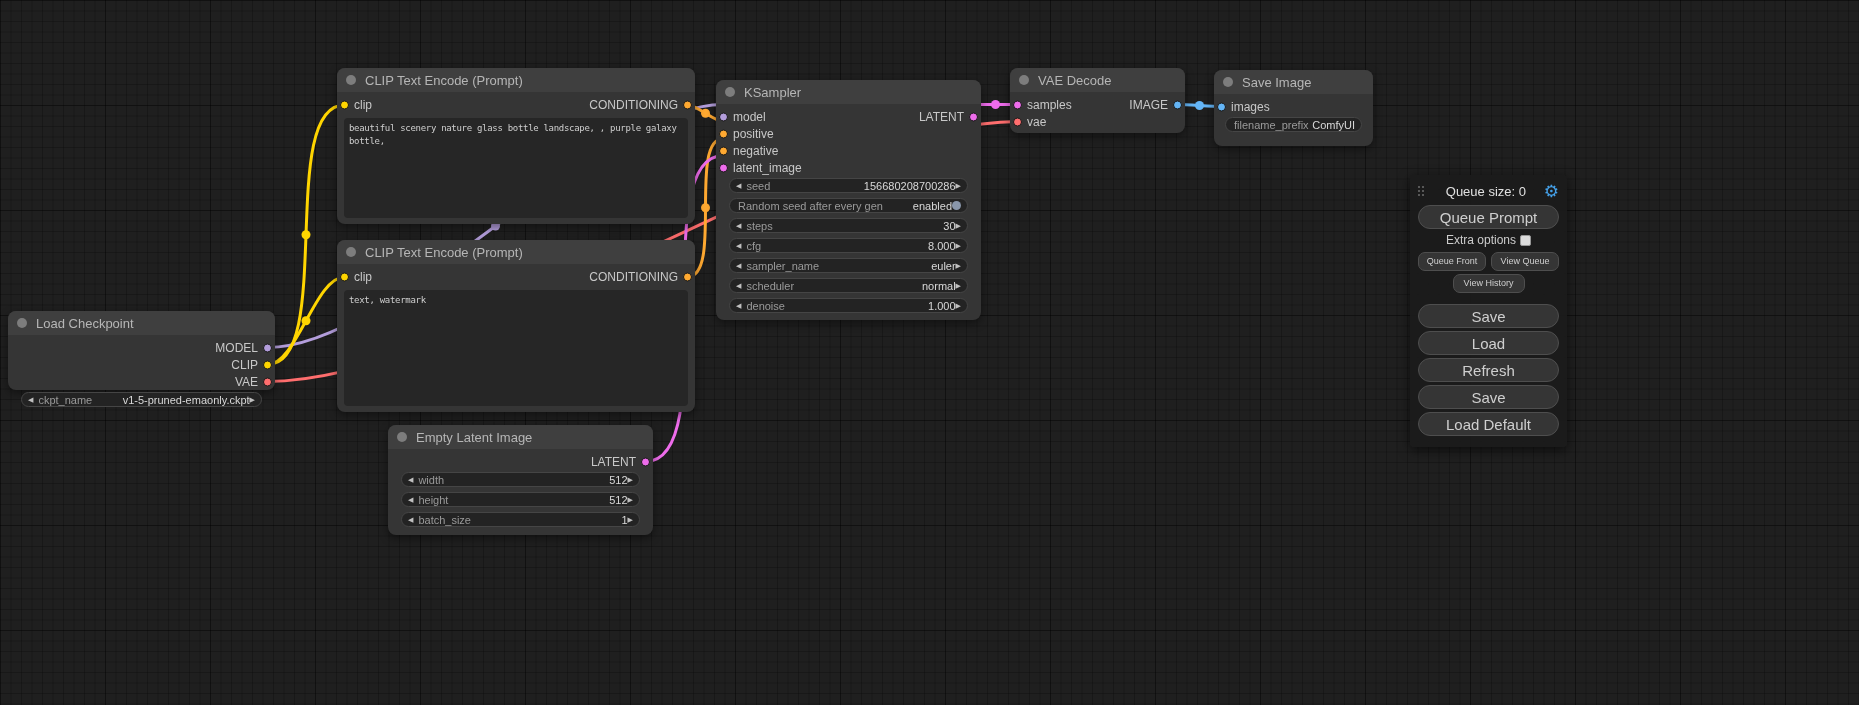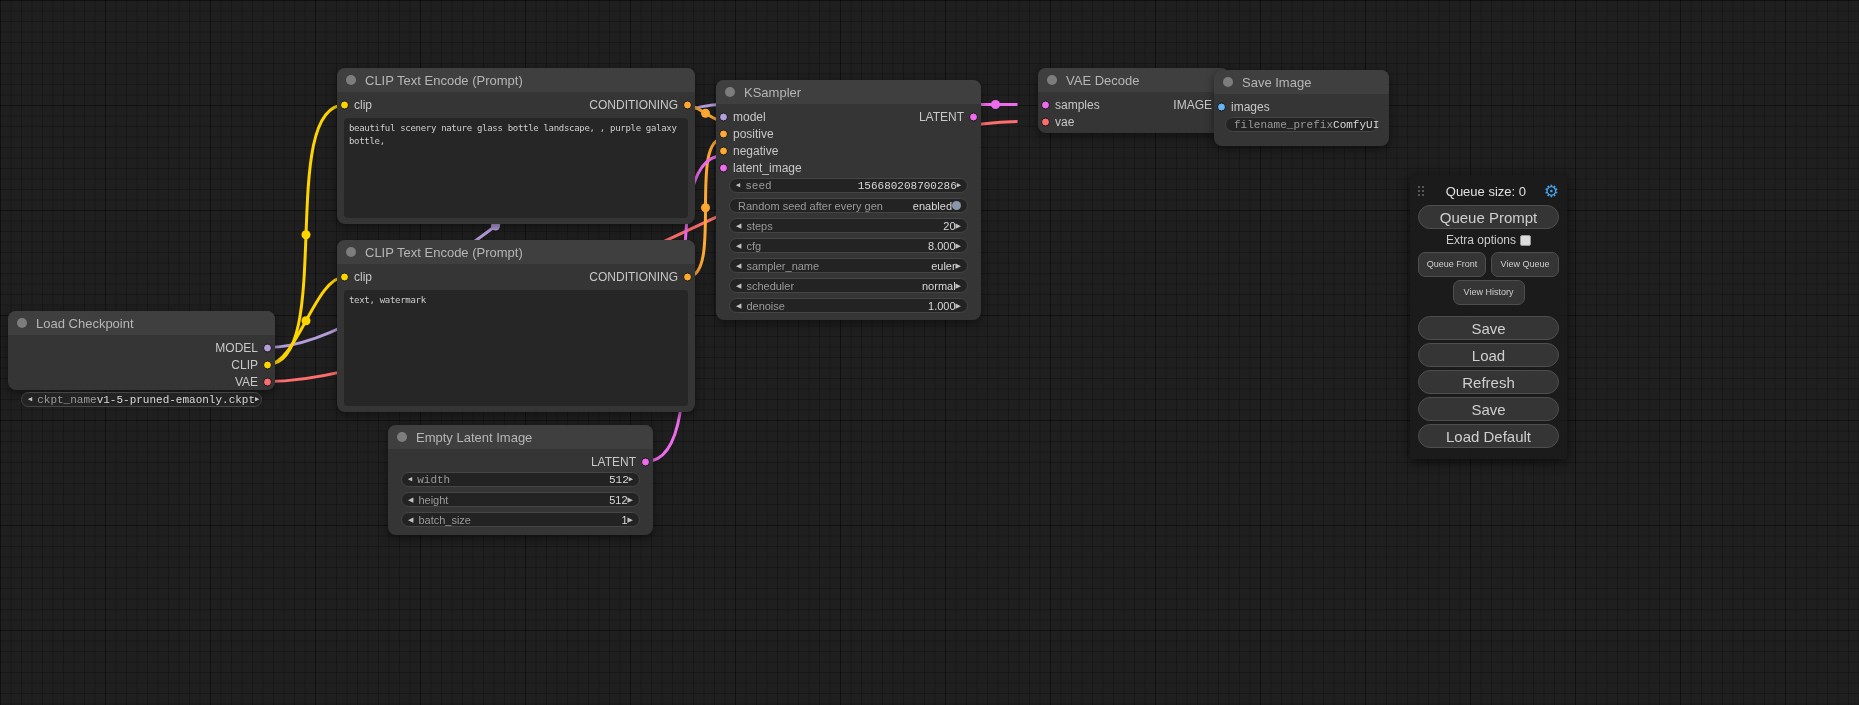--- a/index.html
+++ b/index.html
@@ -59,21 +59,21 @@
     font-family:"DejaVu Sans Mono",monospace;font-size:9px;letter-spacing:-0.3px;
     color:#cfcfcf;line-height:1.45;white-space:pre-wrap;word-break:break-word;
     box-sizing:border-box;overflow:hidden;
   }
 
   .widget{
     display:flex;align-items:center;height:15px;box-sizing:border-box;
     background:#232323;border:1px solid #454545;border-radius:8px;
     margin:0 13px 5px;padding:0 6px;font-size:11px;white-space:nowrap;
   }
-  .widget.first{margin-top:2px;font-family:Liberation Mono, monospace;}
+  .widget.first{margin-top:2px;}
   .wlabel{color:#9a9a9a;margin-left:5px;}
   .wvalue{color:#d8d8d8;margin-left:auto;}
   .warrow{color:#c0c0c0;font-size:7px;line-height:1;}
   .knob{width:9px;height:9px;border-radius:50%;background:#8a97ab;flex:0 0 auto;}
 
   
   #queue-panel{
     position:absolute;z-index:3;left:1410px;top:175px;width:157px;
     background:rgba(27,27,27,0.96);border-radius:4px;padding:6px 8px 8px;
     box-sizing:border-box;box-shadow:0 3px 12px rgba(0,0,0,0.6);
@@ -83,21 +83,21 @@
   .drag i{display:block;width:2px;height:2px;border-radius:50%;background:#6e6e6e;
     box-shadow:4px 0 0 #6e6e6e,0 4px 0 #6e6e6e,4px 4px 0 #6e6e6e,0 8px 0 #6e6e6e,4px 8px 0 #6e6e6e;}
   .qsize{flex:1;text-align:center;font-size:13px;color:#e0e0e0;}
   .gear{font-size:17px;color:#44a0e8;line-height:1;flex:0 0 auto;cursor:pointer;}
   .mbtn{
     display:block;width:100%;box-sizing:border-box;background:#353535;
     border:1px solid #4e4e4e;color:#cfcfcf;border-radius:12px;cursor:pointer;
     font-family:"Liberation Sans",sans-serif;
   }
   .mbtn.big{height:24px;font-size:15px;margin-bottom:3px;}
-  .mbtn.small{height:25px;font-size:9px;border-radius:7px;padding:0 6px;line-height:11px;}
+  .mbtn.small{height:19px;font-size:9px;border-radius:7px;padding:0 6px;line-height:11px;}
   .extra{
     display:flex;align-items:center;justify-content:center;gap:4px;
     font-size:12px;color:#cccccc;margin:4px 0 5px;
   }
   .cbox{width:11px;height:11px;background:#dcdcdc;border:1px solid #979797;border-radius:2px;box-sizing:border-box;cursor:pointer;}
   .mrow{display:flex;gap:5px;margin-bottom:3px;}
   .mrow .mbtn.small{flex:1;width:auto;}
   .mrow.center{justify-content:center;}
   .mrow.center .mbtn.small{flex:0 0 auto;width:72px;}
   .mgap{height:8px;}
@@ -249,21 +249,21 @@
         <span class="warrow">▶</span>
       </div>
       <div class="widget">
         <span class="wlabel" style="margin-left:2px;">Random seed after every gen</span>
         <span class="wvalue">enabled</span>
         <span class="knob"></span>
       </div>
       <div class="widget">
         <span class="warrow">◀</span>
         <span class="wlabel">steps</span>
-        <span class="wvalue">20</span>
+        <span class="wvalue">30</span>
         <span class="warrow">▶</span>
       </div>
       <div class="widget">
         <span class="warrow">◀</span>
         <span class="wlabel">cfg</span>
         <span class="wvalue">8.000</span>
         <span class="warrow">▶</span>
       </div>
       <div class="widget">
         <span class="warrow">◀</span>
@@ -279,40 +279,40 @@
       </div>
       <div class="widget">
         <span class="warrow">◀</span>
         <span class="wlabel">denoise</span>
         <span class="wvalue">1.000</span>
         <span class="warrow">▶</span>
       </div>
     </div>
   </div>
 
-  <div class="node" style="left:1010px;top:68px;width:191px;height:65px;margin-left:28px;">
+  <div class="node" style="left:1010px;top:68px;width:175px;height:65px;">
     <div class="ntitle">
       <span class="ndot"></span>
       <span class="ntext">VAE Decode</span>
     </div>
     <div class="nbody">
       <div class="prow">
         <span class="pin-label">samples</span>
         <span class="pout-label">IMAGE</span>
         <span class="pdot in c-latent" id="p-vd-samples"></span>
         <span class="pdot out c-image" id="p-vd-image"></span>
       </div>
       <div class="prow">
         <span class="pin-label">vae</span>
         <span class="pdot in c-vae" id="p-vd-vae"></span>
       </div>
     </div>
   </div>
 
-  <div class="node" style="left:1214px;top:70px;width:175px;height:76px;">
+  <div class="node" style="left:1214px;top:70px;width:159px;height:76px;">
     <div class="ntitle">
       <span class="ndot"></span>
       <span class="ntext">Save Image</span>
     </div>
     <div class="nbody">
       <div class="prow">
         <span class="pin-label">images</span>
         <span class="pdot in c-image" id="p-si-images"></span>
       </div>
       <div class="widget first" style="margin:2px 11px 5px;">

